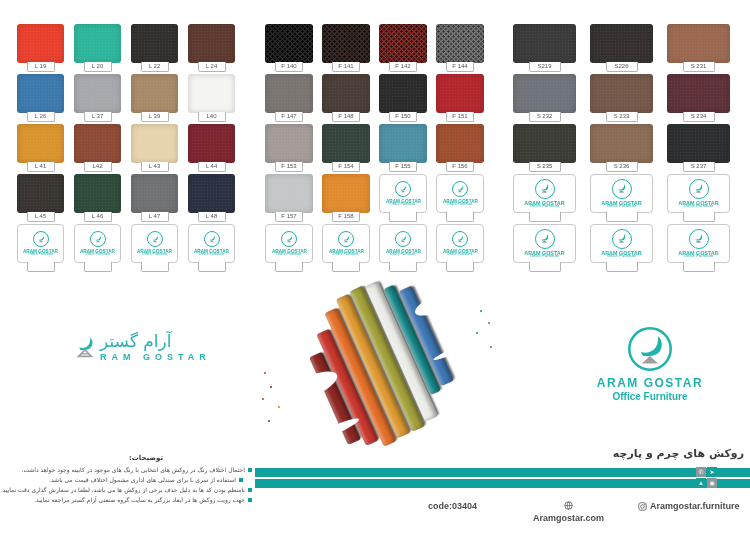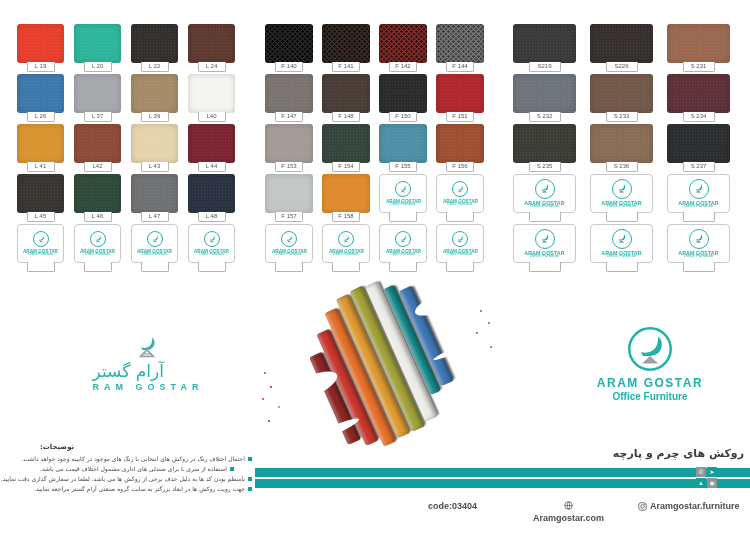--- a/index.html
+++ b/index.html
@@ -57,37 +57,37 @@
   .band:nth-child(3){height:146px;margin-top:10px;}
   .band:nth-child(4){height:152px;margin-top:2px;}
   .band:nth-child(5){height:154px;margin-top:0;}
   .band:nth-child(6){height:148px;margin-top:2px;}
   .band:nth-child(7){height:116px;margin-top:12px;width:11px;}
   .band:nth-child(8){height:104px;margin-top:20px;}
   .splat{position:absolute;background:#fff;border-radius:50%;}
   .speck{position:absolute;width:2px;height:2px;border-radius:50%;}
 
   
-  #logo-left{position:absolute;left:72px;top:330px;width:150px;display:flex;align-items:center;flex-direction:column;}
+  #logo-left{position:absolute;left:72px;top:330px;width:150px;display:flex;align-items:flex-end;}
   #logo-left .wordmark{display:flex;flex-direction:column;align-items:flex-start;margin-left:2px;}
   .fa-script{font-size:17px;color:#2ab3ac;line-height:18px;letter-spacing:1px;}
   .latin-mark{font-size:9px;font-weight:bold;color:#2ab3ac;letter-spacing:5px;margin-top:2px;white-space:nowrap;}
   #logo-right{position:absolute;left:590px;top:326px;width:120px;display:flex;flex-direction:column;align-items:center;}
   #logo-right .name{font-size:12px;font-weight:bold;color:#1fb3ab;letter-spacing:1.5px;margin-top:4px;white-space:nowrap;}
   #logo-right .sub{font-size:10px;font-weight:bold;color:#1fb3ab;margin-top:1px;white-space:nowrap;}
 
   
   #fa-title{position:absolute;right:6px;top:447px;font-size:11px;font-weight:bold;color:#3c3c3c;}
   #teal-bar{position:absolute;left:255px;top:468px;width:495px;height:20px;}
   #teal-bar .bar1{height:9px;background:#12a09d;}
   #teal-bar .bar-gap{height:2px;background:#ffffff;}
   #teal-bar .bar2{height:9px;background:#12a09d;}
   #social{position:absolute;left:696px;top:467px;display:grid;grid-template-columns:10px 10px;gap:1px;z-index:3;}
   .soc{width:10px;height:10px;display:flex;align-items:center;justify-content:center;color:#fff;font-size:6px;line-height:10px;}
-  #notes{position:absolute;left:40px;top:443px;width:212px;text-align:left;}
+  #notes{position:absolute;left:40px;top:454px;width:212px;text-align:center;}
   #notes .nt-title{font-size:7px;color:#333;font-weight:bold;margin-bottom:3px;}
   .note-line{font-size:6px;color:#4a4a4a;line-height:10px;white-space:nowrap;}
   .note-bullet{display:inline-block;width:4px;height:4px;background:#12a09d;margin-left:3px;vertical-align:middle;}
   #code-label{position:absolute;left:428px;top:501px;font-size:9px;font-weight:bold;color:#4d4d4d;}
   #website{position:absolute;left:533px;top:501px;font-size:9px;font-weight:bold;color:#4d4d4d;display:flex;align-items:center;gap:3px;flex-direction:column;}
   #instagram{position:absolute;left:638px;top:501px;font-size:9px;font-weight:bold;color:#4d4d4d;display:flex;align-items:center;gap:3px;}
 </style>
 </head>
 <body>
 

